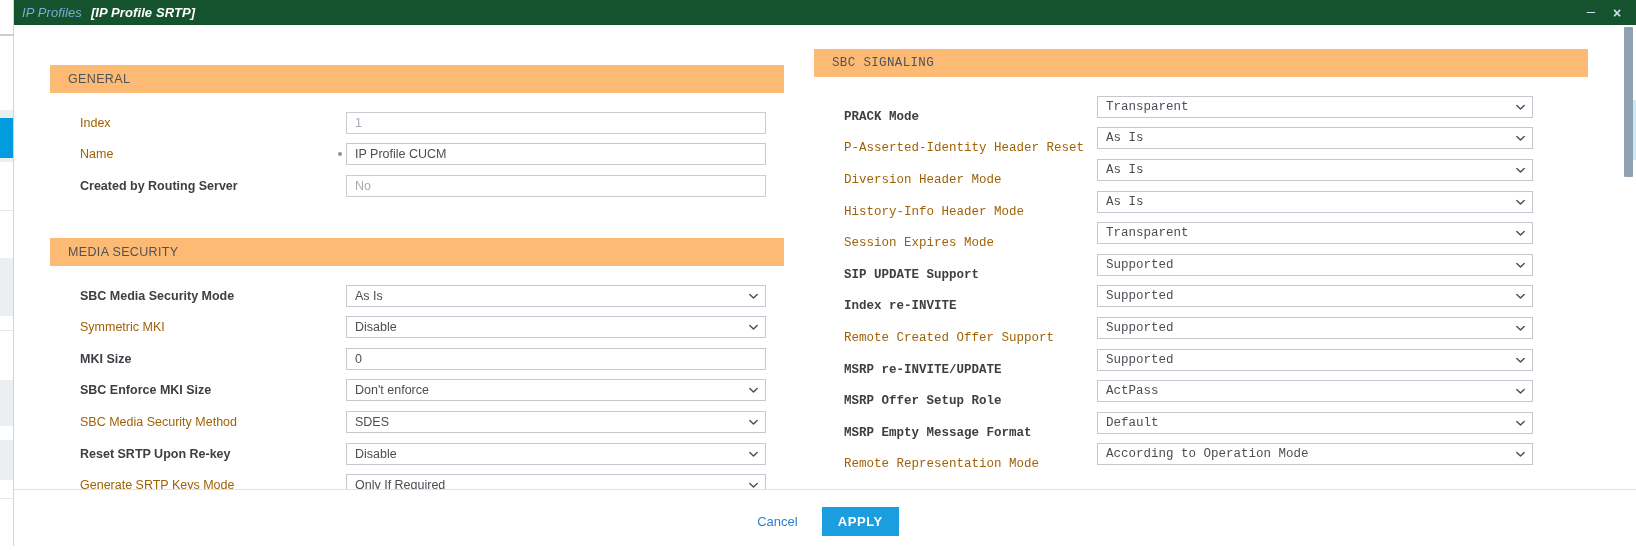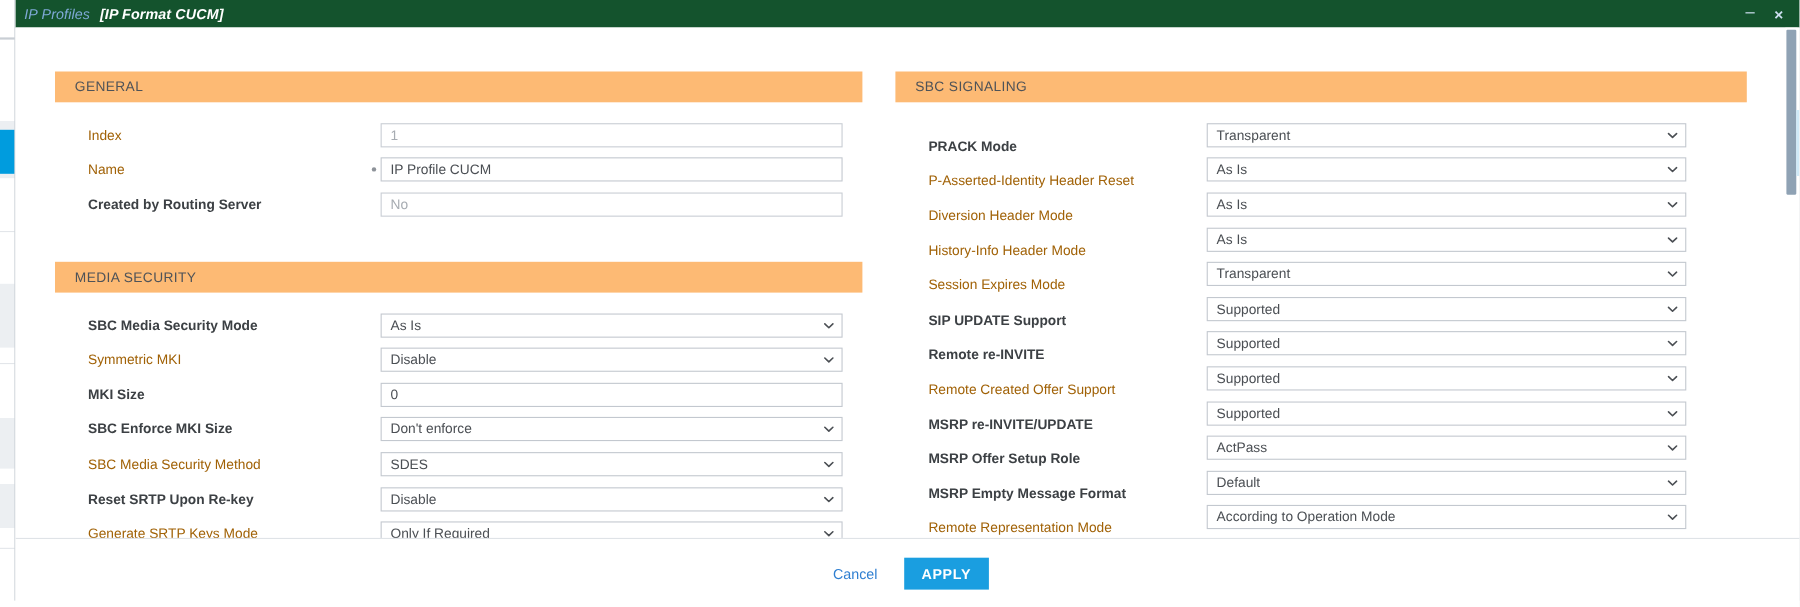--- a/index.html
+++ b/index.html
@@ -100,21 +100,21 @@
     height: 464px;
     display: flex;
     box-sizing: border-box;
     padding: 0;
   }
   .col {
     box-sizing: border-box;
     position: relative;
   }
   .col.left  { width: 790px; padding: 40px 20px 0 36px; }
-  .col.right { width: 814px; padding: 40px 30px 0 10px; }
+  .col.right { width: 814px; padding: 24px 30px 0 10px; font-family: Liberation Mono, monospace; }
 
   
   .section-head {
     background: #fdba74;
     height: 28px;
     display: flex;
     align-items: center;
     padding-left: 18px;
     box-sizing: border-box;
     margin-bottom: 14px;
@@ -257,21 +257,21 @@
   <div class="bg-divider" style="top:330px;"></div>
   <div class="bg-strip" style="top:380px;height:46px;"></div>
   <div class="bg-strip" style="top:440px;height:40px;"></div>
   <div class="bg-divider" style="top:498px;"></div>
 </div>
 
 <div class="modal">
 
   <div class="titlebar">
     <span class="tb-crumb">IP Profiles</span>
-    <span class="tb-title">[IP Format CUCM]</span>
+    <span class="tb-title">[IP Profile SRTP]</span>
     <span class="tb-spacer"></span>
     <span class="tb-btn min">–</span>
     <span class="tb-btn close">×</span>
   </div>
 
   <div class="modal-body">
     <div class="columns">
       <div class="col left" id="col-left">
           <div class="section-head">
             <span class="txt">GENERAL</span>
@@ -452,21 +452,21 @@
             <div class="field select">
               <span>Supported</span>
               <span class="chev">
                 <svg viewBox="0 0 12 12" width="11" height="11">
                   <path d="M2 4.3 L6 8.1 L10 4.3" fill="none" stroke="#4b4f54" stroke-width="1.6" stroke-linecap="round" stroke-linejoin="round"></path>
                 </svg>
               </span>
             </div>
           </div>
           <div class="row">
-            <span class="label bold">Remote re-INVITE</span>
+            <span class="label bold">Index re-INVITE</span>
             <span class="req-dot"></span>
             <div class="field select">
               <span>Supported</span>
               <span class="chev">
                 <svg viewBox="0 0 12 12" width="11" height="11">
                   <path d="M2 4.3 L6 8.1 L10 4.3" fill="none" stroke="#4b4f54" stroke-width="1.6" stroke-linecap="round" stroke-linejoin="round"></path>
                 </svg>
               </span>
             </div>
           </div>

